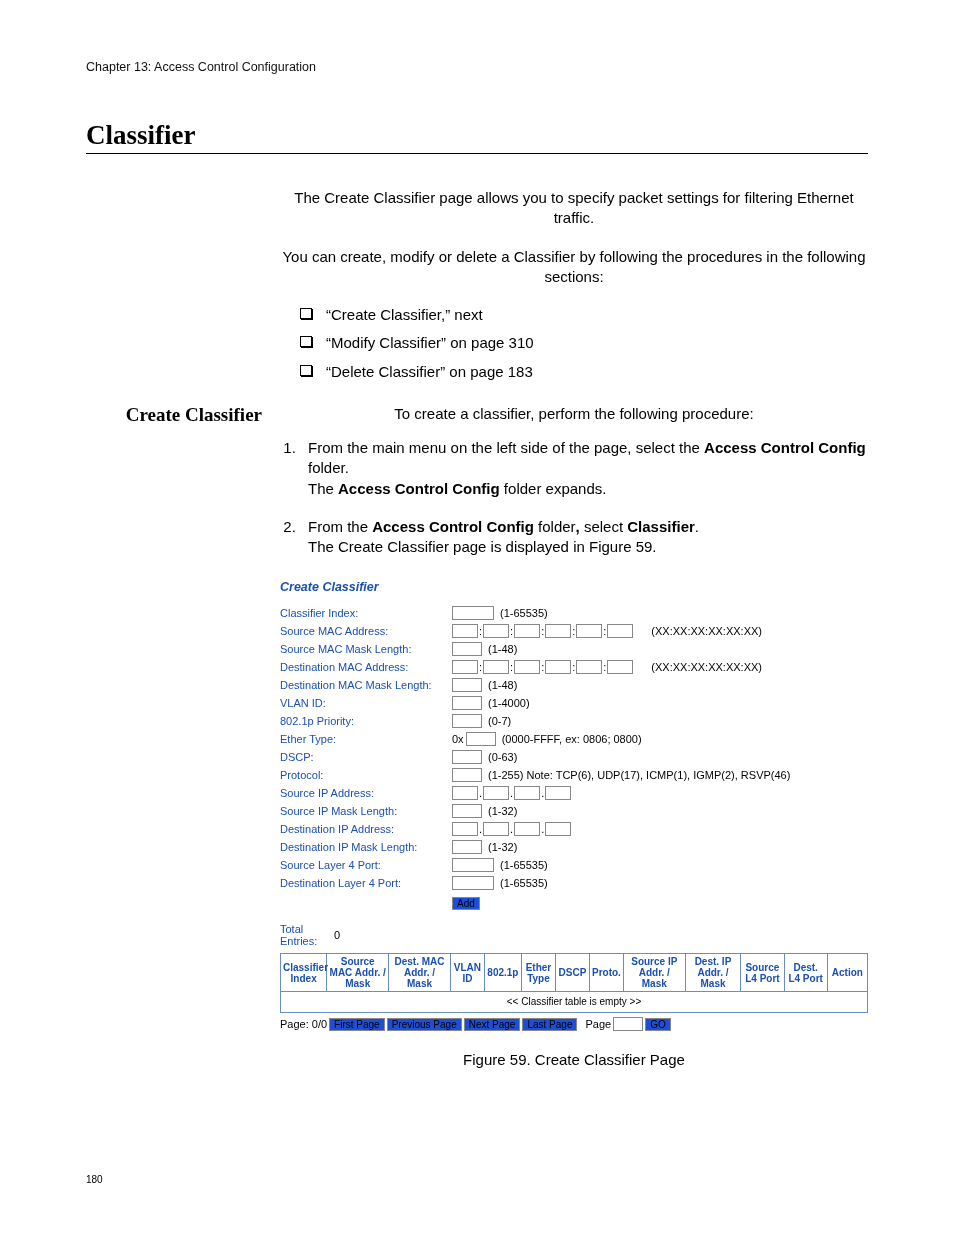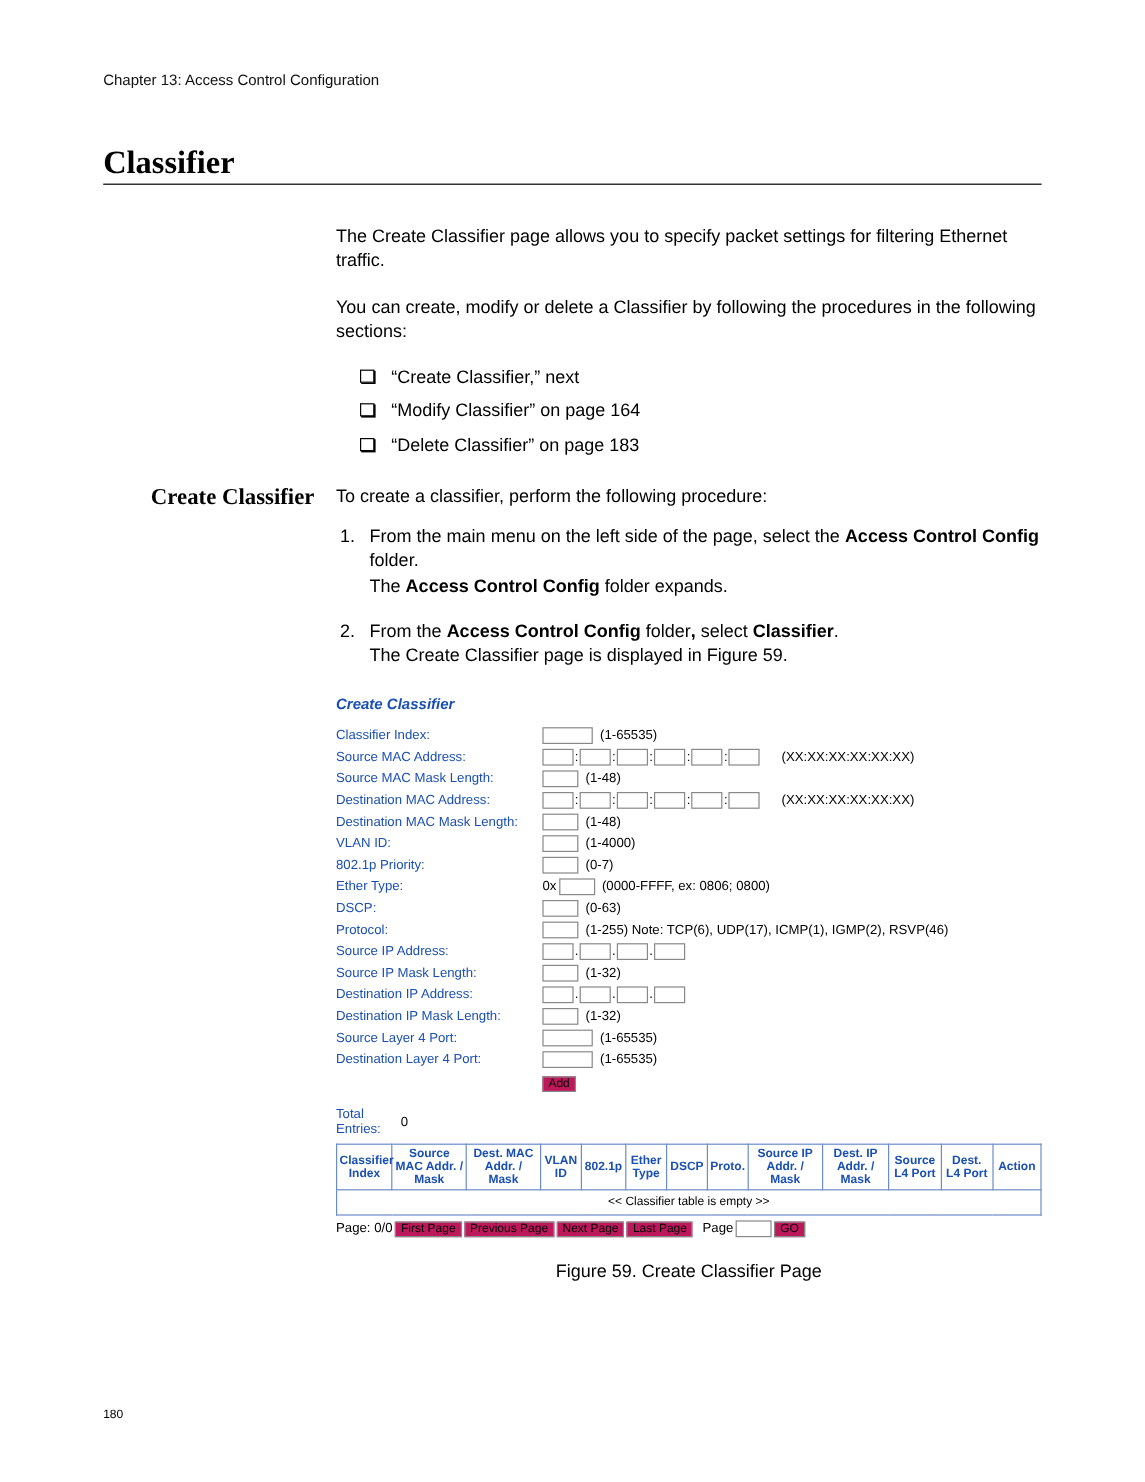--- a/index.html
+++ b/index.html
@@ -45,21 +45,21 @@
     line-height: 1.35;
   }
   .subheading {
     font-family: "Times New Roman", Times, serif;
     font-size: 19px;
     font-weight: bold;
     text-align: right;
     padding-right: 18px;
     margin-top: 0;
   }
-  p.para { margin: 0 0 18px 0; }
+  p.para { margin: 0 0 18px 0; text-align: center; }
   ul.boxlist {
     list-style: none;
     padding: 0 0 0 20px;
     margin: 0 0 22px 0;
   }
   ul.boxlist li {
     position: relative;
     padding-left: 26px;
     margin-bottom: 8px;
   }
@@ -118,21 +118,21 @@
     padding: 0 1px;
   }
   .w26 { width: 26px; }
   .w30 { width: 30px; }
   .w42 { width: 42px; }
   .sep { margin: 0 1px; color:#000; }
   button.btn {
     font-size: 10px;
     padding: 1px 5px;
     border: 1px solid #888;
-    background: #be185d;
+    background: #1d4ed8;
     cursor: pointer;
   }
   button.small { padding: 0 4px; }
   .add-row { margin-top: 4px; margin-left: 172px; }
   .totals {
     display: flex;
     font-size: 11px;
     margin-top: 12px;
     margin-bottom: 6px;
     color: #1a4fb3;
@@ -190,21 +190,21 @@
   <h1 class="section-title">Classifier</h1>
   <hr class="title-rule">
 
   <div class="body-area">
     <div class="left-col"></div>
     <div class="right-col">
       <p class="para">The Create Classifier page allows you to specify packet settings for filtering Ethernet traffic.</p>
       <p class="para">You can create, modify or delete a Classifier by following the procedures in the following sections:</p>
       <ul class="boxlist">
         <li>“Create Classifier,”  next</li>
-        <li>“Modify Classifier” on page 164</li>
+        <li>“Modify Classifier” on page 310</li>
         <li>“Delete Classifier” on page 183</li>
       </ul>
     </div>
   </div>
 
   <div class="body-area">
     <div class="left-col">
       <div class="subheading">Create Classifier</div>
     </div>
     <div class="right-col">

